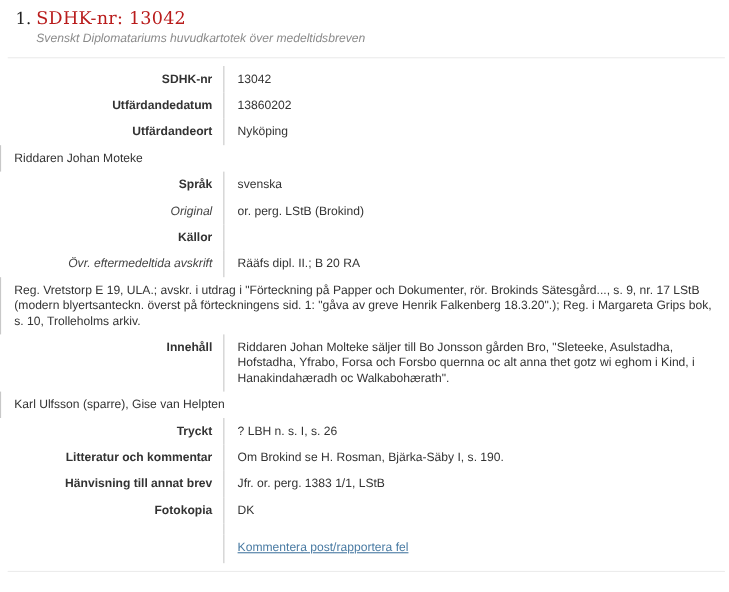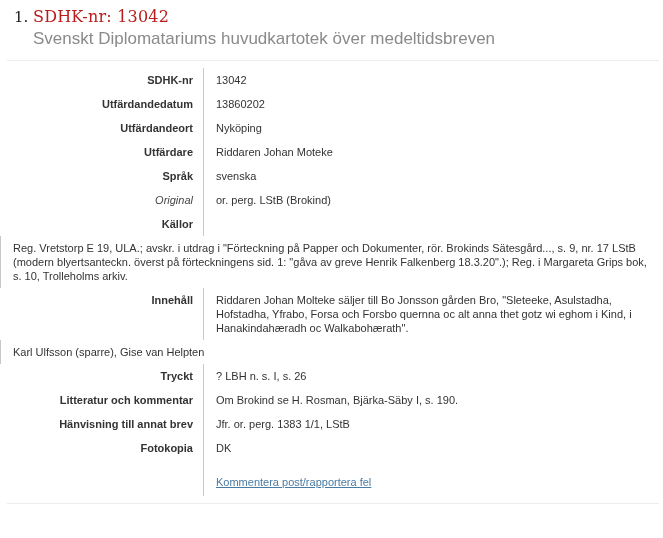--- a/index.html
+++ b/index.html
@@ -18,22 +18,23 @@
     font-family: "DejaVu Serif", serif;
     font-size: 15px; color: #222;
     width: 19px; padding-top: 1px;
   }
   .title {
     font-family: "DejaVu Serif", serif;
     font-size: 16px; font-weight: 400; color: #b91c1c;
     letter-spacing: 0.2px;
   }
   .subtitle {
-    font-size: 17px; color: #8a8a8a;
+    font-size: 11px; color: #8a8a8a;
     margin-top: 3px;
+    font-style: italic;
   }
 
   .rule {
     border: none; border-top: 1px solid #ececec;
     margin: 0 4px 0 7px;
   }
   .rule.top { margin-top: 11px; }
   .rule.bottom { margin-top: 7px; }
 
   
@@ -88,34 +89,37 @@
         </div>
         <div class="row">
           <div class="cell-label">Utfärdandedatum</div>
           <div class="cell-value">13860202</div>
         </div>
         <div class="row">
           <div class="cell-label">Utfärdandeort</div>
           <div class="cell-value">Nyköping</div>
         </div>
         <div class="row">
-          <div class="cell-label">Utfärdare</div>
           <div class="cell-value">Riddaren Johan Moteke</div>
         </div>
         <div class="row">
           <div class="cell-label">Språk</div>
           <div class="cell-value">svenska</div>
         </div>
         <div class="row">
           <div class="cell-label italic">Original</div>
           <div class="cell-value">or. perg. LStB (Brokind)</div>
         </div>
         <div class="row">
           <div class="cell-label">Källor</div>
           <div class="cell-value"></div>
+        </div>
+        <div class="row">
+          <div class="cell-label italic">Övr. eftermedeltida avskrift</div>
+          <div class="cell-value">Rääfs dipl. II.; B 20 RA</div>
         </div>
         <div class="row">
           <div class="cell-value">Reg. Vretstorp E 19, ULA.; avskr. i utdrag i "Förteckning på Papper och Dokumenter, rör. Brokinds Sätesgård..., s. 9, nr. 17 LStB (modern blyertsanteckn. överst på förteckningens sid. 1: "gåva av greve Henrik Falkenberg 18.3.20".); Reg. i Margareta Grips bok, s. 10, Trolleholms arkiv.</div>
         </div>
         <div class="row">
           <div class="cell-label">Innehåll</div>
           <div class="cell-value">Riddaren Johan Molteke säljer till Bo Jonsson gården Bro, "Sleteeke, Asulstadha, Hofstadha, Yfrabo, Forsa och Forsbo quernna oc alt anna thet gotz wi eghom i Kind, i Hanakindahæradh oc Walkabohærath".</div>
         </div>
         <div class="row">
           <div class="cell-value">Karl Ulfsson (sparre), Gise van Helpten</div>

